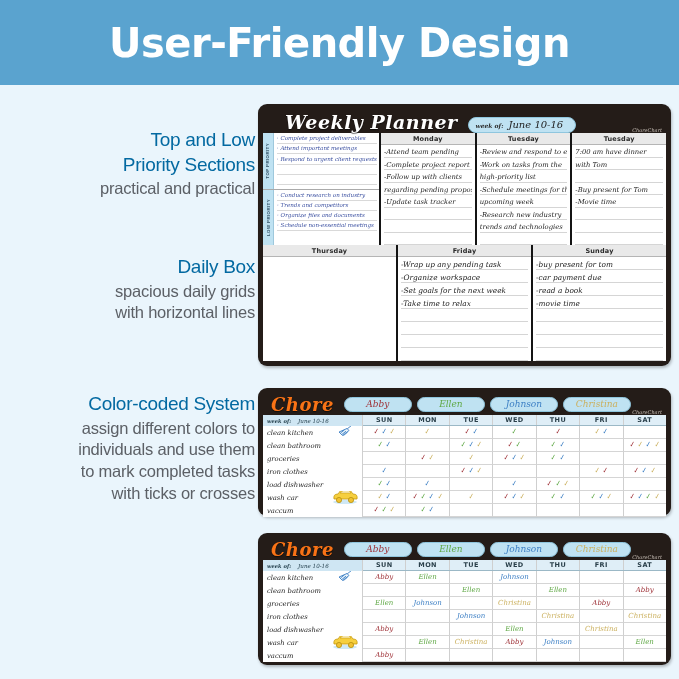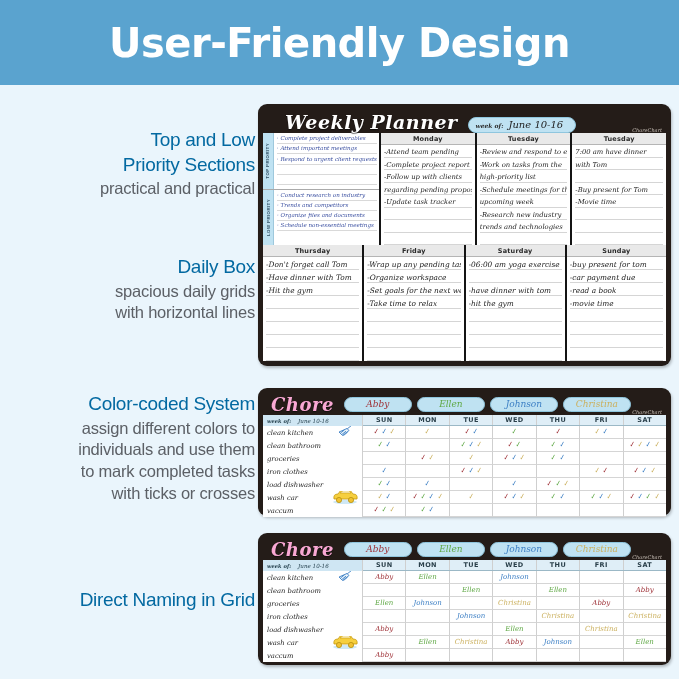--- a/index.html
+++ b/index.html
@@ -206,21 +206,21 @@
   .day-line.big { font-size: 7.4px; }
 
   
   .chore-head {
     position: relative;
     height: 22px;
     display: flex; align-items: center;
     padding-left: 8px;
   }
   .chore-logo {
-    color: #f9a8d4;
+    color: #f97316;
     font-family: "DejaVu Serif", serif;
     font-style: italic;
     font-weight: bold;
     font-size: 18px;
     letter-spacing: 0.5px;
     text-shadow: 0 1px 1px rgba(0,0,0,.6);
   }
   .name-pills { display: flex; gap: 5px; margin-left: 10px; }
   .name-pill {
     background: #bfe2f2;
@@ -326,23 +326,20 @@
     <div class="feature-title">Top and Low<br>Priority Sections</div>
     <div class="feature-sub">practical and practical</div>
   </div>
   <div class="feature" id="feature-2">
     <div class="feature-title">Daily Box</div>
     <div class="feature-sub">spacious daily grids<br>with horizontal lines</div>
   </div>
   <div class="feature" id="feature-3">
     <div class="feature-title">Color-coded System</div>
     <div class="feature-sub">assign different colors to<br>individuals and use them<br>to mark completed tasks<br>with ticks or crosses</div>
-  </div>
-  <div class="feature" id="feature-4">
-    <div class="feature-title">Direct Naming in Grid</div>
   </div>
 
   <div class="board" id="planner-board">
     <div class="planner-head">
       <div class="planner-logo">Weekly Planner</div>
       <div class="weekof-pill">
         <span class="weekof-label">week of:</span>
         <span class="weekof-value">June 10-16</span>
       </div>
       <div class="brand-mark">ChoreChart</div>
@@ -410,51 +407,28 @@
               <div class="day-line">-Movie time</div>
               <div class="day-line"></div>
               <div class="day-line"></div>
               <div class="day-line"></div>
             </div>
           </div>
       </div>
       <div class="planner-row bot">
         <div class="day-cell" id="pday-3">
             <div class="day-head">Thursday</div>
-            <div class="day-lines">
-              <div class="day-line big">-Don't forget call Tom</div>
-              <div class="day-line big">-Have dinner with Tom</div>
-              <div class="day-line big">-Hit the gym</div>
-              <div class="day-line big"></div>
-              <div class="day-line big"></div>
-              <div class="day-line big"></div>
-              <div class="day-line big"></div>
-              <div class="day-line big"></div>
-            </div>
           </div>
         <div class="day-cell" id="pday-4">
             <div class="day-head">Friday</div>
             <div class="day-lines">
               <div class="day-line big">-Wrap up any pending task</div>
               <div class="day-line big">-Organize workspace</div>
               <div class="day-line big">-Set goals for the next week</div>
               <div class="day-line big">-Take time to relax</div>
-              <div class="day-line big"></div>
-              <div class="day-line big"></div>
-              <div class="day-line big"></div>
-              <div class="day-line big"></div>
-            </div>
-          </div>
-        <div class="day-cell" id="pday-5">
-            <div class="day-head">Saturday</div>
-            <div class="day-lines">
-              <div class="day-line big">-06:00 am yoga exercise</div>
-              <div class="day-line big"></div>
-              <div class="day-line big">-have dinner with tom</div>
-              <div class="day-line big">-hit the gym</div>
               <div class="day-line big"></div>
               <div class="day-line big"></div>
               <div class="day-line big"></div>
               <div class="day-line big"></div>
             </div>
           </div>
         <div class="day-cell" id="pday-6">
             <div class="day-head">Sunday</div>
             <div class="day-lines">
               <div class="day-line big">-buy present for tom</div>

